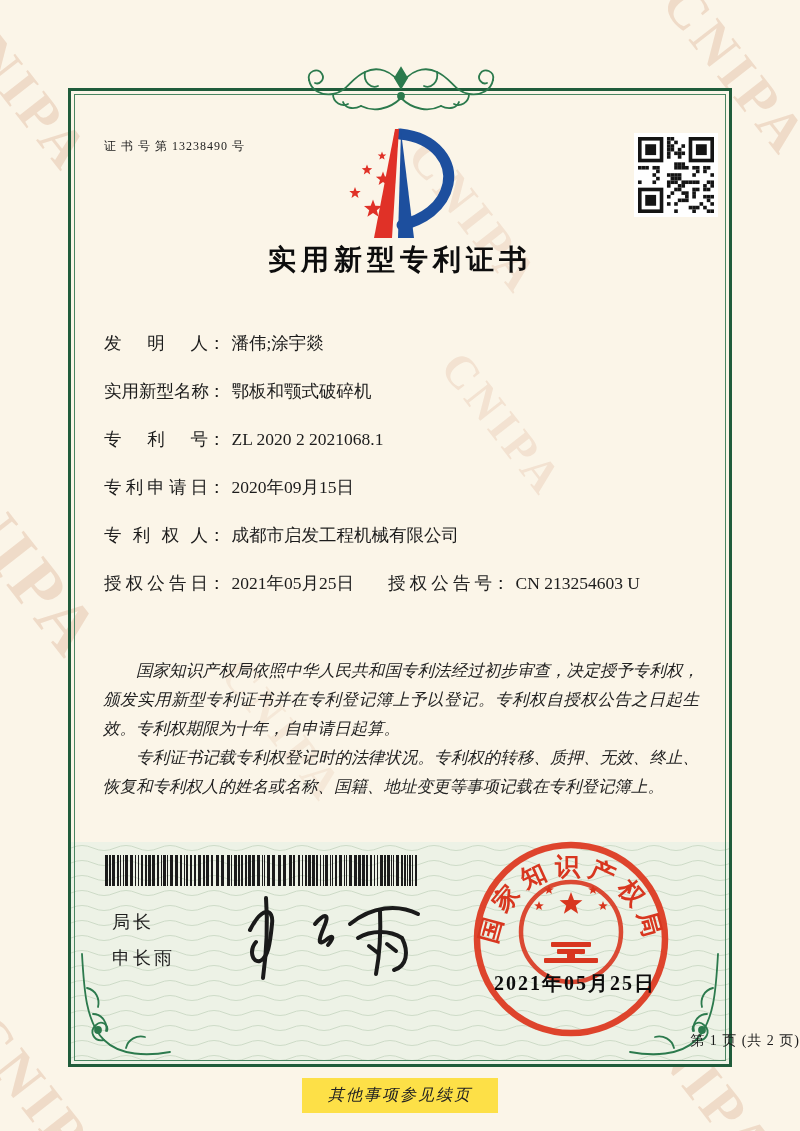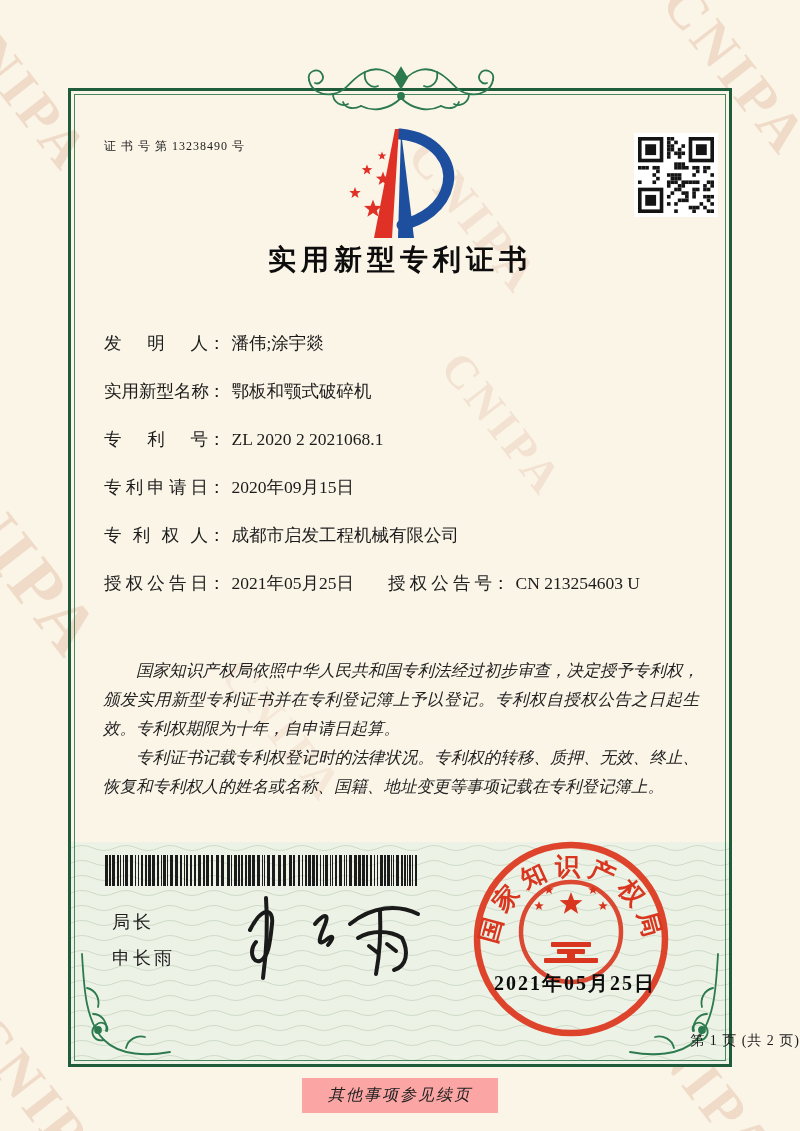--- a/index.html
+++ b/index.html
@@ -52,21 +52,21 @@
                letter-spacing:3px;z-index:3;color:#1e1e1e;}
   .signature{left:222px;top:886px;z-index:4;}
 
   .seal{left:468px;top:836px;z-index:4;}
   .seal-date{left:478px;top:970px;width:194px;text-align:center;font-size:20px;font-weight:bold;
              letter-spacing:2px;color:#0c0c0c;z-index:5;}
 
   .page-num{left:0;top:1032px;width:800px;text-align:right;font-size:14px;letter-spacing:1px;z-index:3;}
 
   .note-strip{left:0;top:1078px;width:800px;text-align:center;z-index:3;}
-  .note-strip span{display:inline-block;background:#fca5a5;padding:7px 26px;font-size:16px;
+  .note-strip span{display:inline-block;background:#fde047;padding:7px 26px;font-size:16px;
                    font-style:italic;letter-spacing:2px;color:#222;}
 
   .ornament-top{left:283px;top:56px;z-index:3;}
   .corner-bl{left:74px;top:950px;z-index:3;}
   .corner-br{left:626px;top:950px;z-index:3;transform:scaleX(-1);}
 </style>
 </head>
 <body>
 
 <span class="wm" style="left:-18px;top:-12px;font-size:56px;">CNIPA</span>

